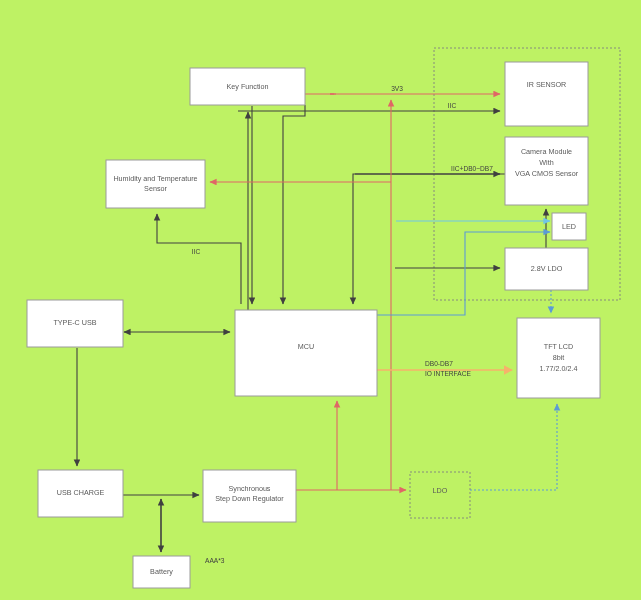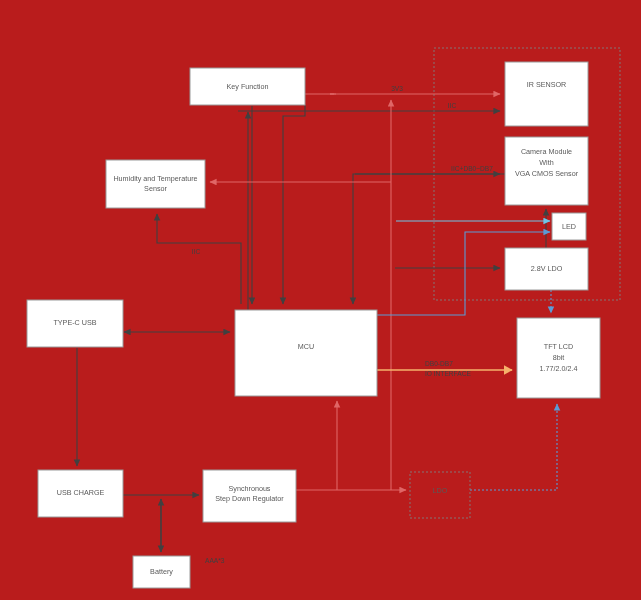--- a/index.html
+++ b/index.html
@@ -1,19 +1,19 @@
 <!DOCTYPE html>
 <html><head>
 <meta charset="utf-8">
 <title>Block Diagram</title>
 <style>
   html,body{margin:0;padding:0;background:#ffffff;}
   body{width:641px;height:600px;overflow:hidden;
        font-family:"Liberation Sans","DejaVu Sans",sans-serif;}
-  #diagram-root{position:relative;width:641px;height:600px;background:#b91c1c;}
+  #diagram-root{position:relative;width:641px;height:600px;background:#bef264;}
   svg#diagram{position:absolute;left:0;top:0;width:641px;height:600px;}
   .blk-text{font-family:"Liberation Sans","DejaVu Sans",sans-serif;
             font-size:7.2px;fill:#595959;text-anchor:middle;dominant-baseline:middle;}
   .lbl-text{font-family:"Liberation Sans","DejaVu Sans",sans-serif;
             font-size:6.6px;fill:#404040;text-anchor:middle;dominant-baseline:middle;}
   .lbl-left{font-family:"Liberation Sans","DejaVu Sans",sans-serif;
             font-size:6.6px;fill:#404040;text-anchor:start;dominant-baseline:middle;}
   .box-solid{fill:#ffffff;stroke:#9a9a9a;stroke-width:1;}
   .box-dash{fill:none;stroke:#7f7f7f;stroke-width:0.9;stroke-dasharray:2,2;}
   .ln-black{stroke:#404040;stroke-width:1.1;fill:none;}

